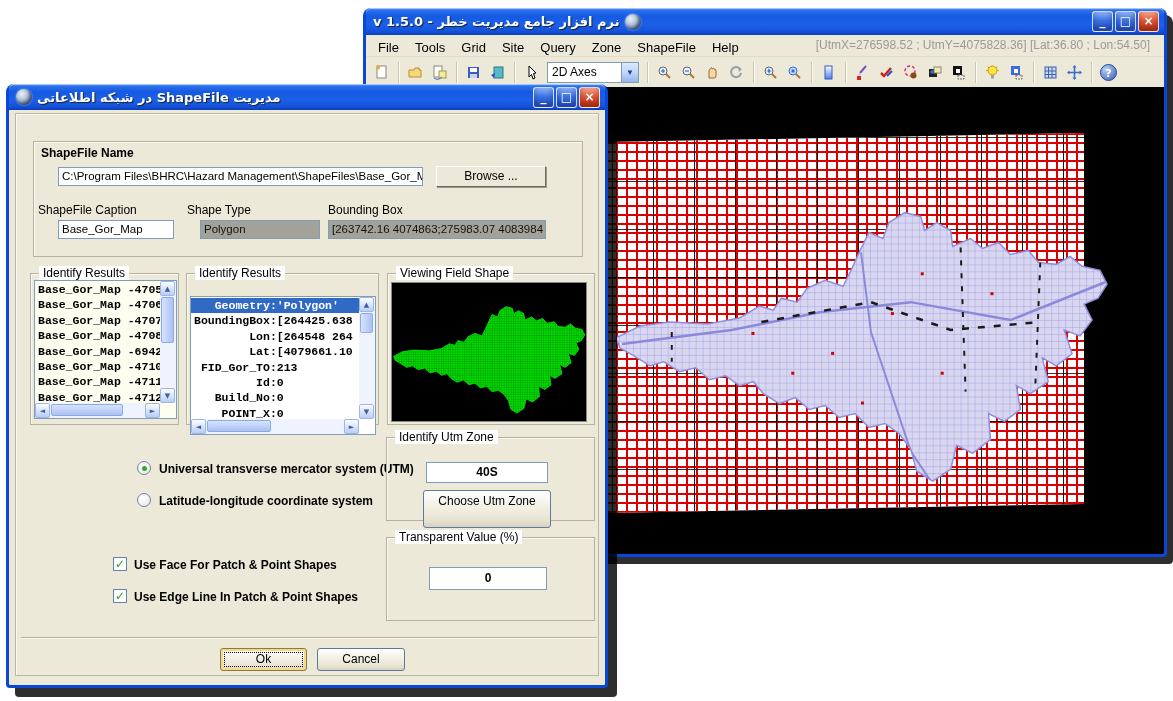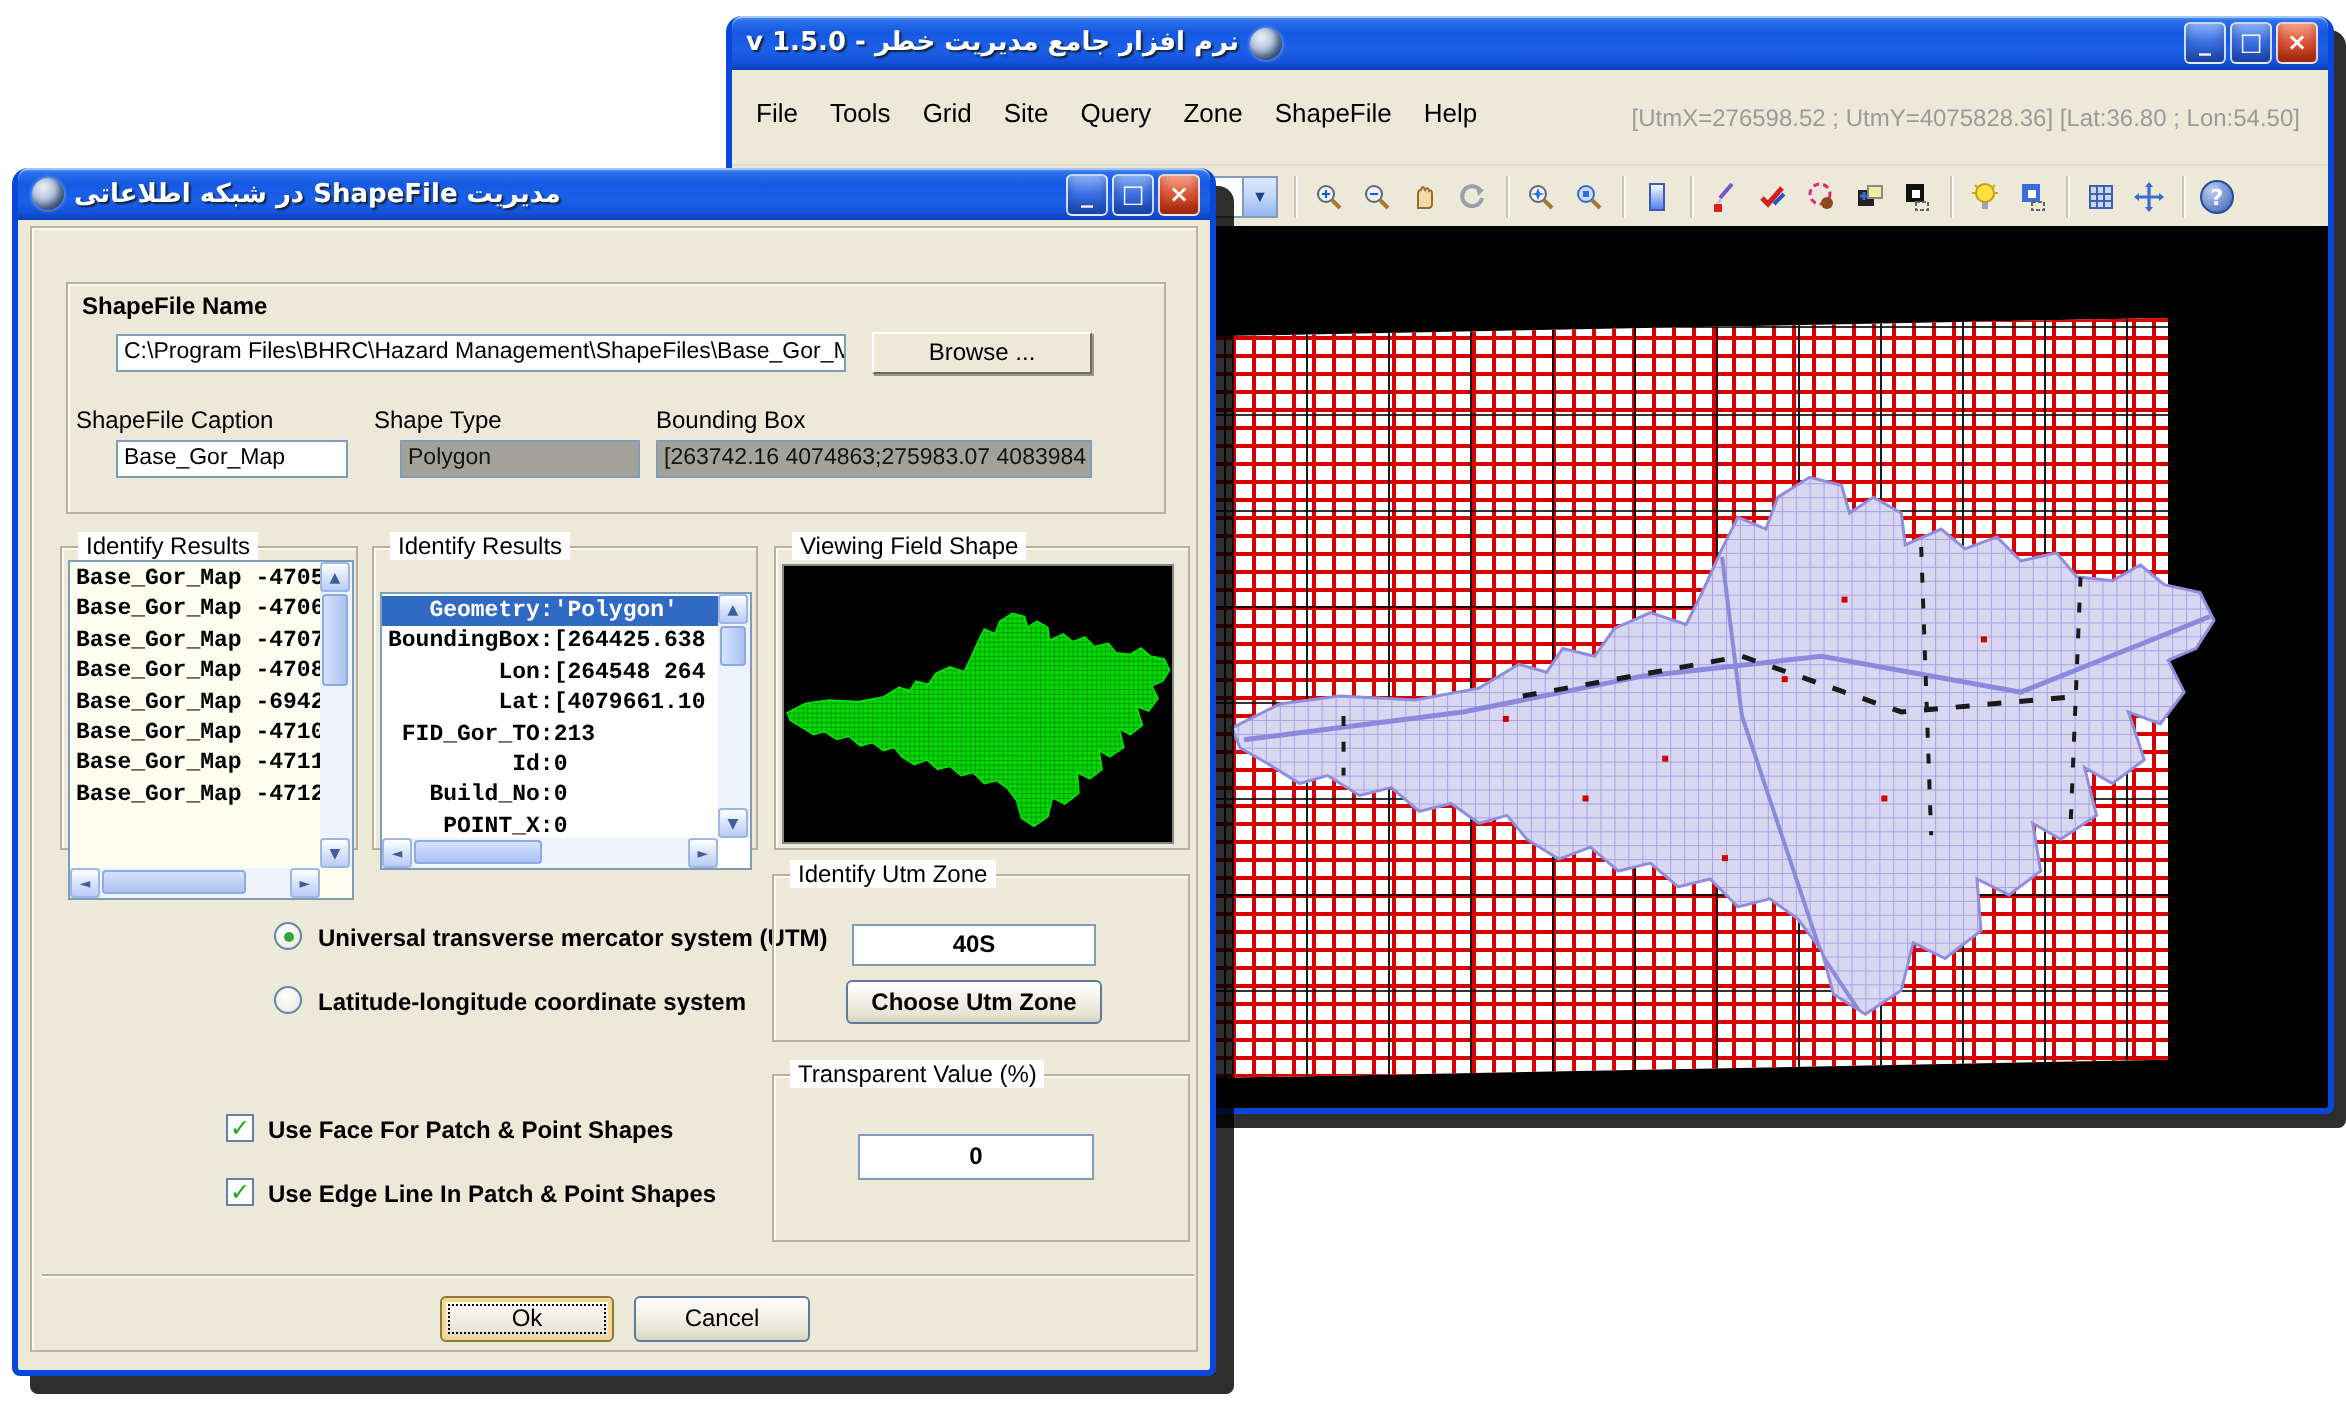--- a/index.html
+++ b/index.html
@@ -23,22 +23,22 @@
       color:#fff; font-size:12px; font-weight:bold; line-height:19px; text-align:center;
       font-family:"DejaVu Sans", sans-serif;
       background:linear-gradient(180deg,#8DB2F4 0%,#3E74E4 45%,#2A5CD6 100%);
       box-shadow:inset 0 -5px 6px rgba(10,30,110,.45); }
   .cap.close { background:linear-gradient(180deg,#F3A38C 0%,#E25C3C 45%,#C63A1C 100%);
       box-shadow:inset 0 -5px 6px rgba(120,20,0,.5); }
 
   
   #mainwin { left:363px; top:8px; width:804px; height:549px; z-index:1;
       box-shadow:6px 7px 0 rgba(0,0,0,.82); display:flex; flex-direction:column; }
-  .menubar { height:22px; background:#ECE9D8; display:flex; align-items:flex-end; padding:16px 4px;
-      font-size:13px; color:#000; border-bottom:1px solid #E2DECB;margin-top:15px; }
+  .menubar { height:22px; background:#ECE9D8; display:flex; align-items:flex-start; padding:3px 4px;
+      font-size:13px; color:#000; border-bottom:1px solid #E2DECB; }
   .mitem { padding:2px 8px; cursor:default; }
   .mstatus { margin-left:auto; color:#9A9A9A; font-size:12px; padding-right:10px; white-space:nowrap; }
   .toolbar { height:30px; background:#ECE9D8; display:flex; align-items:center; padding:0 4px; gap:1px; }
   .tbtn { width:23px; height:23px; display:inline-flex; align-items:center; justify-content:center;
       border:1px solid transparent; border-radius:2px; }
   .tsep { width:1px; height:21px; background:#C9C5B0; box-shadow:1px 0 0 #FBFAF4; margin:0 4px; }
   .combo { width:92px; height:21px; border:1px solid #7F9DB9; background:#fff; display:flex;
       align-items:center; font-size:12px; margin:0 3px; }
   .combo .cval { flex:1; padding-left:4px; }
   .combo .cbtn { width:17px; height:100%; border-left:1px solid #7F9DB9; text-align:center;
@@ -367,21 +367,21 @@
       <div class="lbl" style="left:29px; top:93px;">ShapeFile Caption</div>
       <div class="lbl" style="left:178px; top:93px;">Shape Type</div>
       <div class="lbl" style="left:319px; top:93px;">Bounding Box</div>
       <div class="txt" style="left:49px; top:110px; width:116px; height:19px;">Base_Gor_Map</div>
       <div class="txt gray" style="left:191px; top:110px; width:120px; height:19px;">Polygon</div>
       <div class="txt gray" style="left:319px; top:110px; width:218px; height:19px;">[263742.16 4074863;275983.07 4083984</div>
 
       <div class="group" style="left:21px; top:163px; width:149px; height:152px;">
         <span class="glabel">Identify Results</span>
       </div>
-      <div class="list" style="left:25px; top:170px; width:143px; height:170px;padding-left:38px;">
+      <div class="list" style="left:25px; top:170px; width:143px; height:139px;padding-left:38px;">
         <div class="rows">
           <div class="row">Base_Gor_Map -4705</div>
           <div class="row">Base_Gor_Map -4706</div>
           <div class="row">Base_Gor_Map -4707</div>
           <div class="row">Base_Gor_Map -4708</div>
           <div class="row">Base_Gor_Map -6942</div>
           <div class="row">Base_Gor_Map -4710</div>
           <div class="row">Base_Gor_Map -4711</div>
           <div class="row">Base_Gor_Map -4712</div>
         </div>
@@ -440,21 +440,21 @@
 
       <span class="radio on" style="left:128px; top:351px;"></span>
       <span class="rlabel" style="left:150px; top:352px; font-weight:bold;">Universal transverse mercator system (UTM)</span>
       <span class="radio" style="left:128px; top:383px;"></span>
       <span class="rlabel" style="left:150px; top:384px; font-weight:bold;">Latitude-longitude coordinate system</span>
 
       <div class="group" style="left:377px; top:327px; width:209px; height:84px;">
         <span class="glabel">Identify Utm Zone</span>
       </div>
       <div class="txt center" style="left:417px; top:352px; width:122px; height:21px; line-height:19px; font-weight:bold;">40S</div>
-      <div class="xpbtn" style="left:414px; top:380px; width:128px; height:22px; line-height:20px; font-weight:bold;">Choose Utm Zone</div>
+      <div class="xpbtn" style="left:414px; top:380px; width:128px; height:38px; line-height:20px; font-weight:normal;">Choose Utm Zone</div>
 
       <span class="check" style="left:104px; top:447px;">✓</span>
       <span class="rlabel" style="left:125px; top:448px; font-weight:bold;">Use Face For Patch &amp; Point Shapes</span>
       <span class="check" style="left:104px; top:479px;">✓</span>
       <span class="rlabel" style="left:125px; top:480px; font-weight:bold;">Use Edge Line In Patch &amp; Point Shapes</span>
 
       <div class="group" style="left:377px; top:427px; width:209px; height:84px;">
         <span class="glabel">Transparent Value (%)</span>
       </div>
       <div class="txt center" style="left:420px; top:457px; width:118px; height:23px; line-height:21px; font-weight:bold;">0</div>

